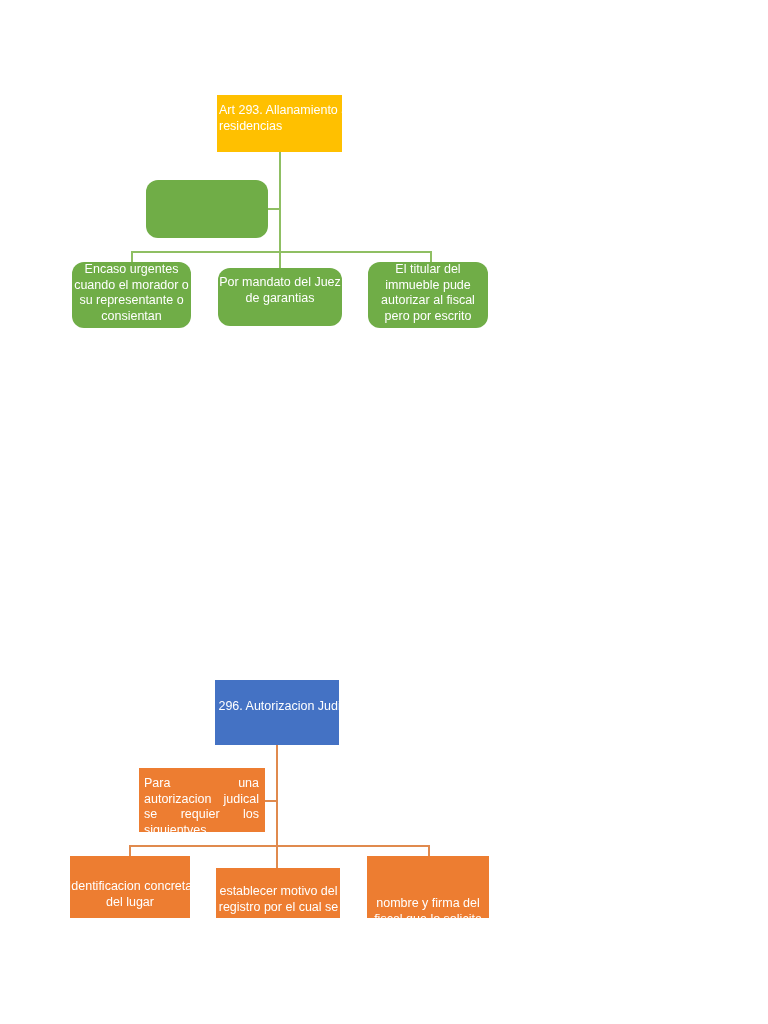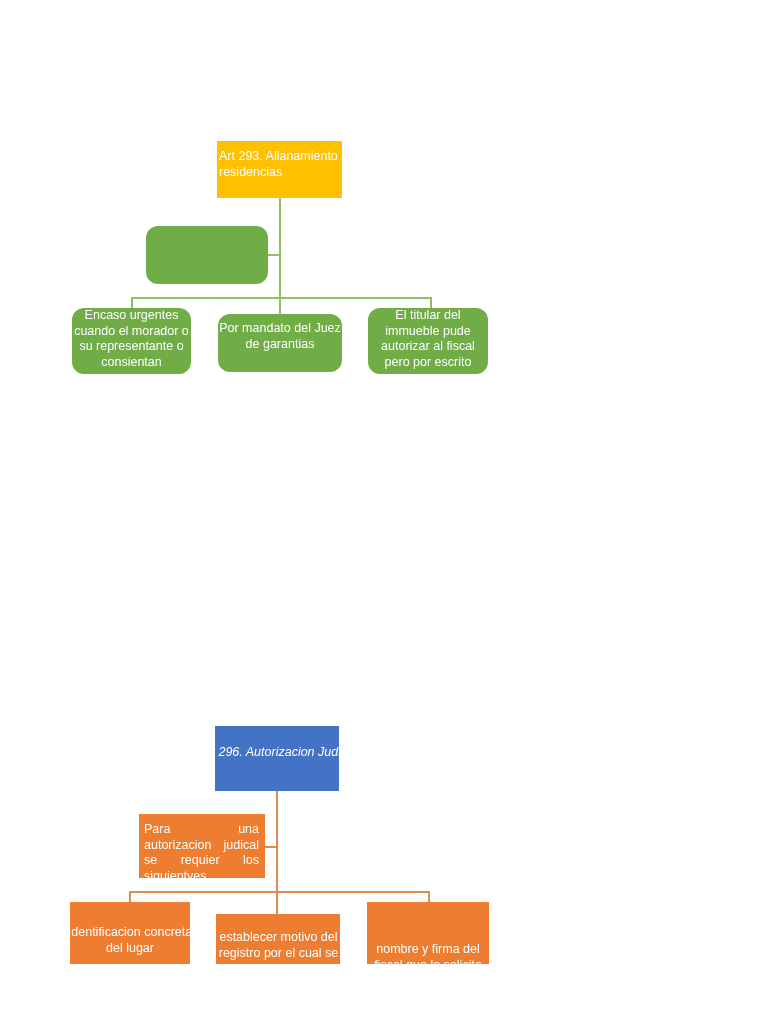--- a/index.html
+++ b/index.html
@@ -15,21 +15,20 @@
     overflow: hidden;
     font-family: "Liberation Sans", sans-serif;
   }
 
   .canvas {
     position: absolute;
     left: 0;
     top: 0;
     width: 768px;
     height: 917px;
-    margin-top: 46px;
   }
 
   
   .node {
     position: absolute;
     box-sizing: border-box;
     color: #ffffff;
     text-align: center;
     font-size: 12.5px;
     line-height: 15.5px;
@@ -43,21 +42,21 @@
   }
 
   
   .clip-v {
     overflow: hidden;
   }
 
   
   .c-yellow { background: #FFC000; }
   .c-green  { background: #70AD47; border-radius: 12px; }
-  .c-blue   { background: #4472C4; font-style: italic; }
+  .c-blue   { background: #4472C4; }
   .c-orange { background: #ED7D31; }
 
   
   .line {
     position: absolute;
     background: #8FBF63;
   }
   .line-orange { background: #E08A4E; }
 
   .vline { width: 1.6px; }

